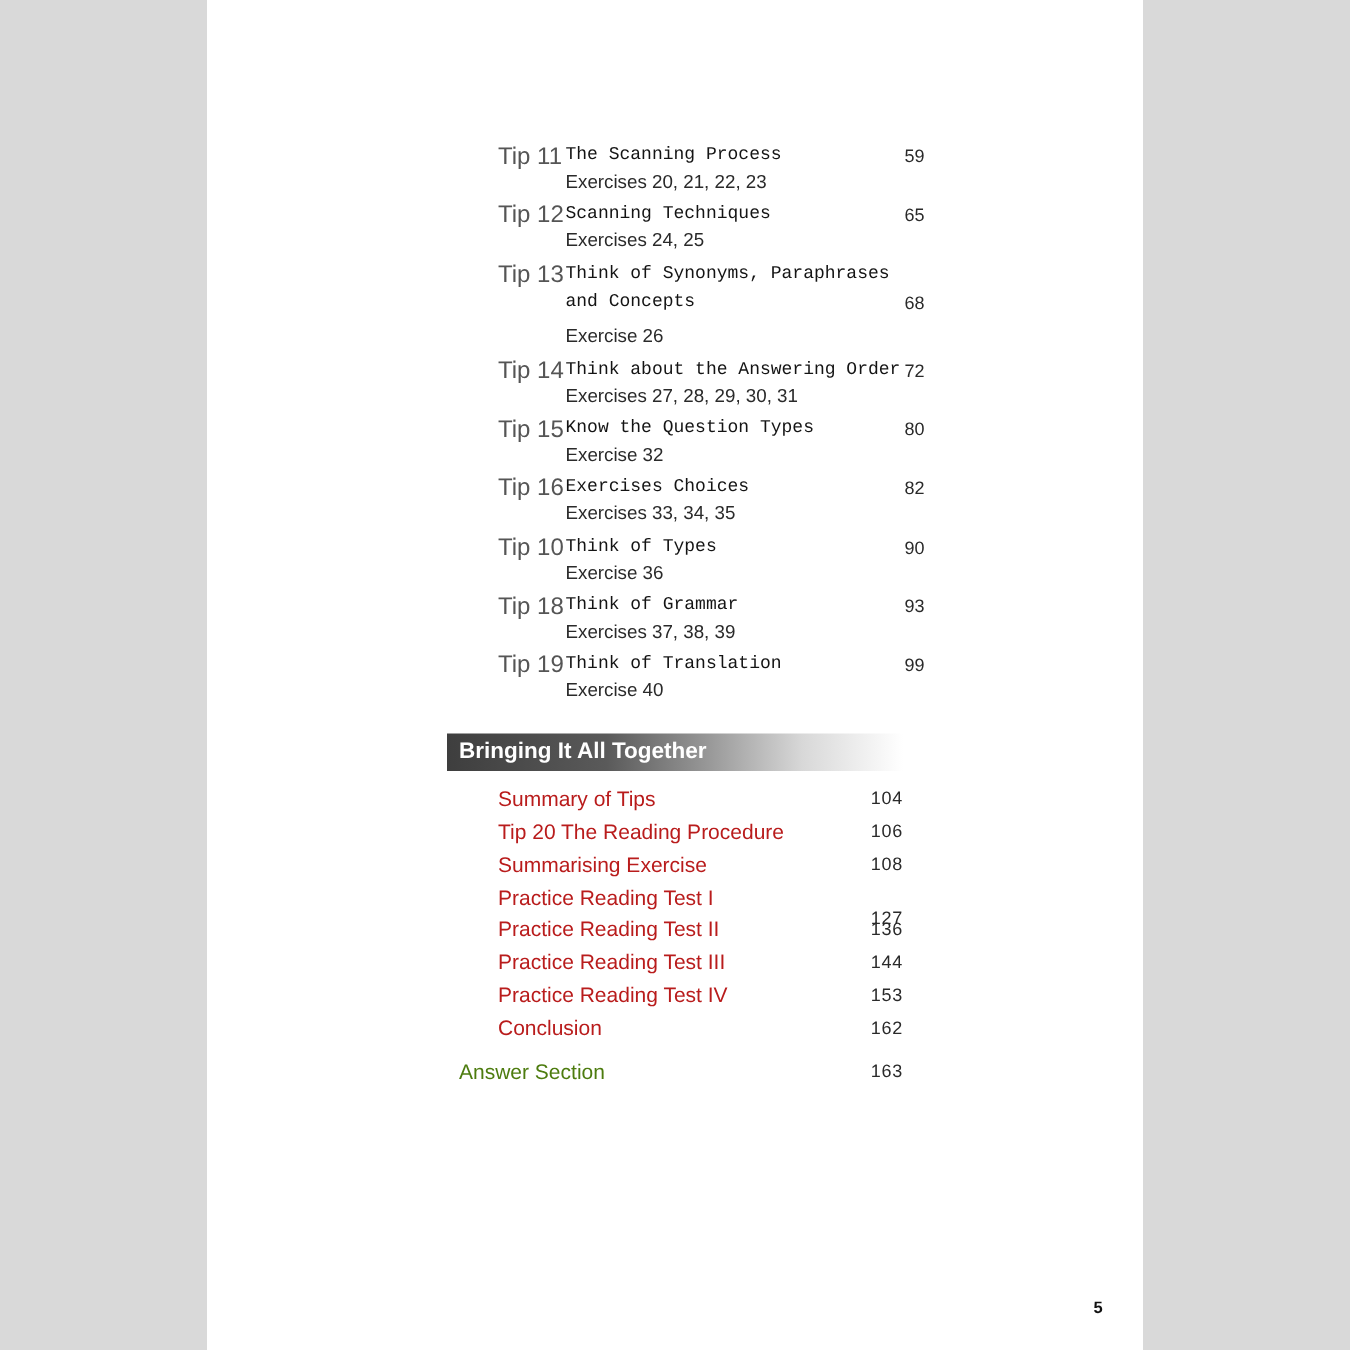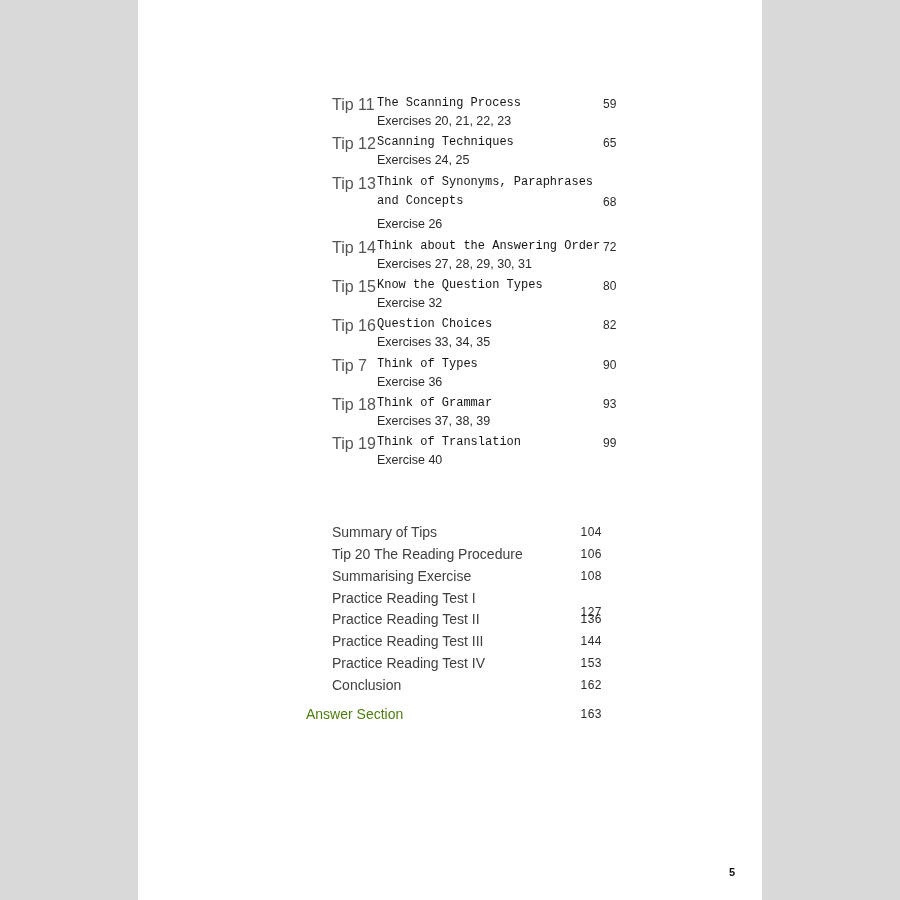--- a/index.html
+++ b/index.html
@@ -16,21 +16,21 @@
   .sub { position:absolute; left:239px; font-size:12.5px; color:#2a2a2a; white-space:nowrap; }
   .pg { position:absolute; left:465px; font-size:12px; color:#2a2a2a; white-space:nowrap; }
   .pg-r { position:absolute; right:160px; font-size:12px; color:#2a2a2a; white-space:nowrap; letter-spacing:0.5px; }
   .section-bar {
     position:absolute; left:160px; top:489px; width:304px; height:25px;
     background:linear-gradient(90deg, #3e3e3e 0%, #5a5a5a 35%, #9a9a9a 58%, #d8d8d8 78%, #ffffff 100%);
   }
   .section-title {
     position:absolute; left:8px; top:3px; font-size:15px; font-weight:bold; color:#ffffff; white-space:nowrap;
   }
-  .plain { position:absolute; left:194px; font-size:14px; color:#404040; white-space:nowrap; }
+  .plain { position:absolute; left:194px; font-size:14px; color:#b91c1c; white-space:nowrap; }
   .answer { position:absolute; left:168px; font-size:14px; color:#4d7c0f; white-space:nowrap; }
   .page-number { position:absolute; left:591px; top:866px; font-size:11px; font-weight:bold; color:#111; }
 </style>
 </head>
 <body>
 
 <div class="page">
 
   <div class="entry" style="top:96px;">
     <span class="tip-label" style="top:0;">Tip 11</span>
@@ -63,46 +63,49 @@
 
   <div class="entry" style="top:278px;">
     <span class="tip-label" style="top:0;">Tip 15</span>
     <span class="title" style="top:0;">Know the Question Types</span>
     <span class="pg" style="top:1px;">80</span>
     <span class="sub" style="top:18px;">Exercise 32</span>
   </div>
 
   <div class="entry" style="top:317px;">
     <span class="tip-label" style="top:0;">Tip 16</span>
-    <span class="title" style="top:0;">Question Choices</span>
+    <span class="title" style="top:0;">Exercises Choices</span>
     <span class="pg" style="top:1px;">82</span>
     <span class="sub" style="top:18px;">Exercises 33, 34, 35</span>
   </div>
 
   <div class="entry" style="top:357px;">
-    <span class="tip-label" style="top:0;">Tip 7</span>
+    <span class="tip-label" style="top:0;">Tip 10</span>
     <span class="title" style="top:0;">Think of Types</span>
     <span class="pg" style="top:1px;">90</span>
     <span class="sub" style="top:18px;">Exercise 36</span>
   </div>
 
   <div class="entry" style="top:396px;">
     <span class="tip-label" style="top:0;">Tip 18</span>
     <span class="title" style="top:0;">Think of Grammar</span>
     <span class="pg" style="top:1px;text-align:right;">93</span>
     <span class="sub" style="top:18px;">Exercises 37, 38, 39</span>
   </div>
 
   <div class="entry" style="top:435px;">
     <span class="tip-label" style="top:0;">Tip 19</span>
     <span class="title" style="top:0;">Think of Translation</span>
     <span class="pg" style="top:1px;">99</span>
     <span class="sub" style="top:18px;">Exercise 40</span>
   </div>
 
+  <div class="section-bar">
+    <span class="section-title">Bringing It All Together</span>
+  </div>
 
   <div class="entry" style="top:524px;">
     <span class="plain">Summary of Tips</span>
     <span class="pg-r" style="top:1px;">104</span>
   </div>
   <div class="entry" style="top:546px;">
     <span class="plain">Tip 20 The Reading Procedure</span>
     <span class="pg-r" style="top:1px;">106</span>
   </div>
   <div class="entry" style="top:568px;">

